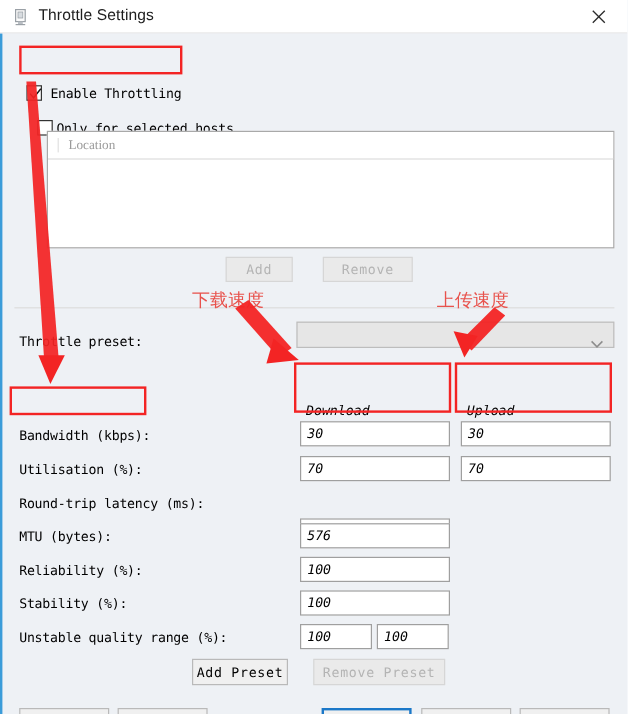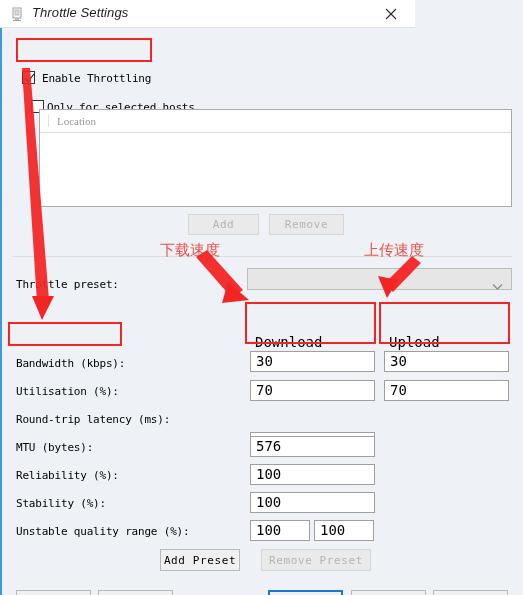--- a/index.html
+++ b/index.html
@@ -16,25 +16,24 @@
     width: 523px;
     height: 595px;
     overflow: hidden;
     background: #eef1f5;
     box-sizing: border-box;
   }
   
   .titlebar {
     position: absolute;
     left: 0; top: 0;
-    width: 415px; height: 28px;
+    width: 523px; height: 28px;
     background: #ffffff;
     border-bottom: 1px solid #e3e3e3;
     box-sizing: border-box;
-    font-style: italic;
   }
   .title-icon {
     position: absolute;
     left: 9px; top: 6px;
     width: 16px; height: 16px;
   }
   .title-text {
     position: absolute;
     left: 32px; top: 5px;
     font-family: "Liberation Sans", sans-serif;
@@ -126,26 +125,27 @@
   .btn.plain { background: #f0f0f0; border: 1px solid #b9b9b9; }
   .btn.default { background: #f0f0f0; border: 2px solid #1b78c8; }
 
   
   .inp {
     position: absolute;
     background: #ffffff;
     border: 1px solid #9f9f9f;
     box-sizing: border-box;
     font-family: "DejaVu Sans Mono", monospace;
-    font-size: 14px;
+    font-size: 11px;
     color: #000000;
     padding: 0 0 0 5px;
     line-height: 19px;
     overflow: hidden;
     white-space: nowrap;
+    font-style: italic;
   }
   .inp.head { color:#000; }
 
   
   .combo {
     position: absolute;
     background: #e6e6e6;
     border: 1px solid #bdbdbd;
     box-sizing: border-box;
   }
@@ -216,21 +216,21 @@
 
     <div class="cbox" style="left:29px; top:72px;"></div>
     <span class="lbl" style="left:45px; top:73px;">Only for selected hosts</span>
 
     <div class="listbox" style="left:37px; top:81px; width:473px; height:98px;">
       <div class="list-header">
         <span class="list-header-cell">Location</span>
       </div>
     </div>
 
-    <div class="btn disabled" style="left:186px; top:186px; width:71px; height:21px;">
+    <div class="btn disabled" style="left:186px; top:186px; width:56px; height:21px;">
       <span>Add</span>
     </div>
     <div class="btn disabled" style="left:267px; top:186px; width:75px; height:21px;">
       <span>Remove</span>
     </div>
 
     <div class="sep" style="left:10px; top:228px; width:500px;"></div>
 
     <span class="lbl" style="left:14px; top:250px;">Throttle preset:</span>
     <div class="combo" style="left:245px; top:240px; width:265px; height:22px;">

